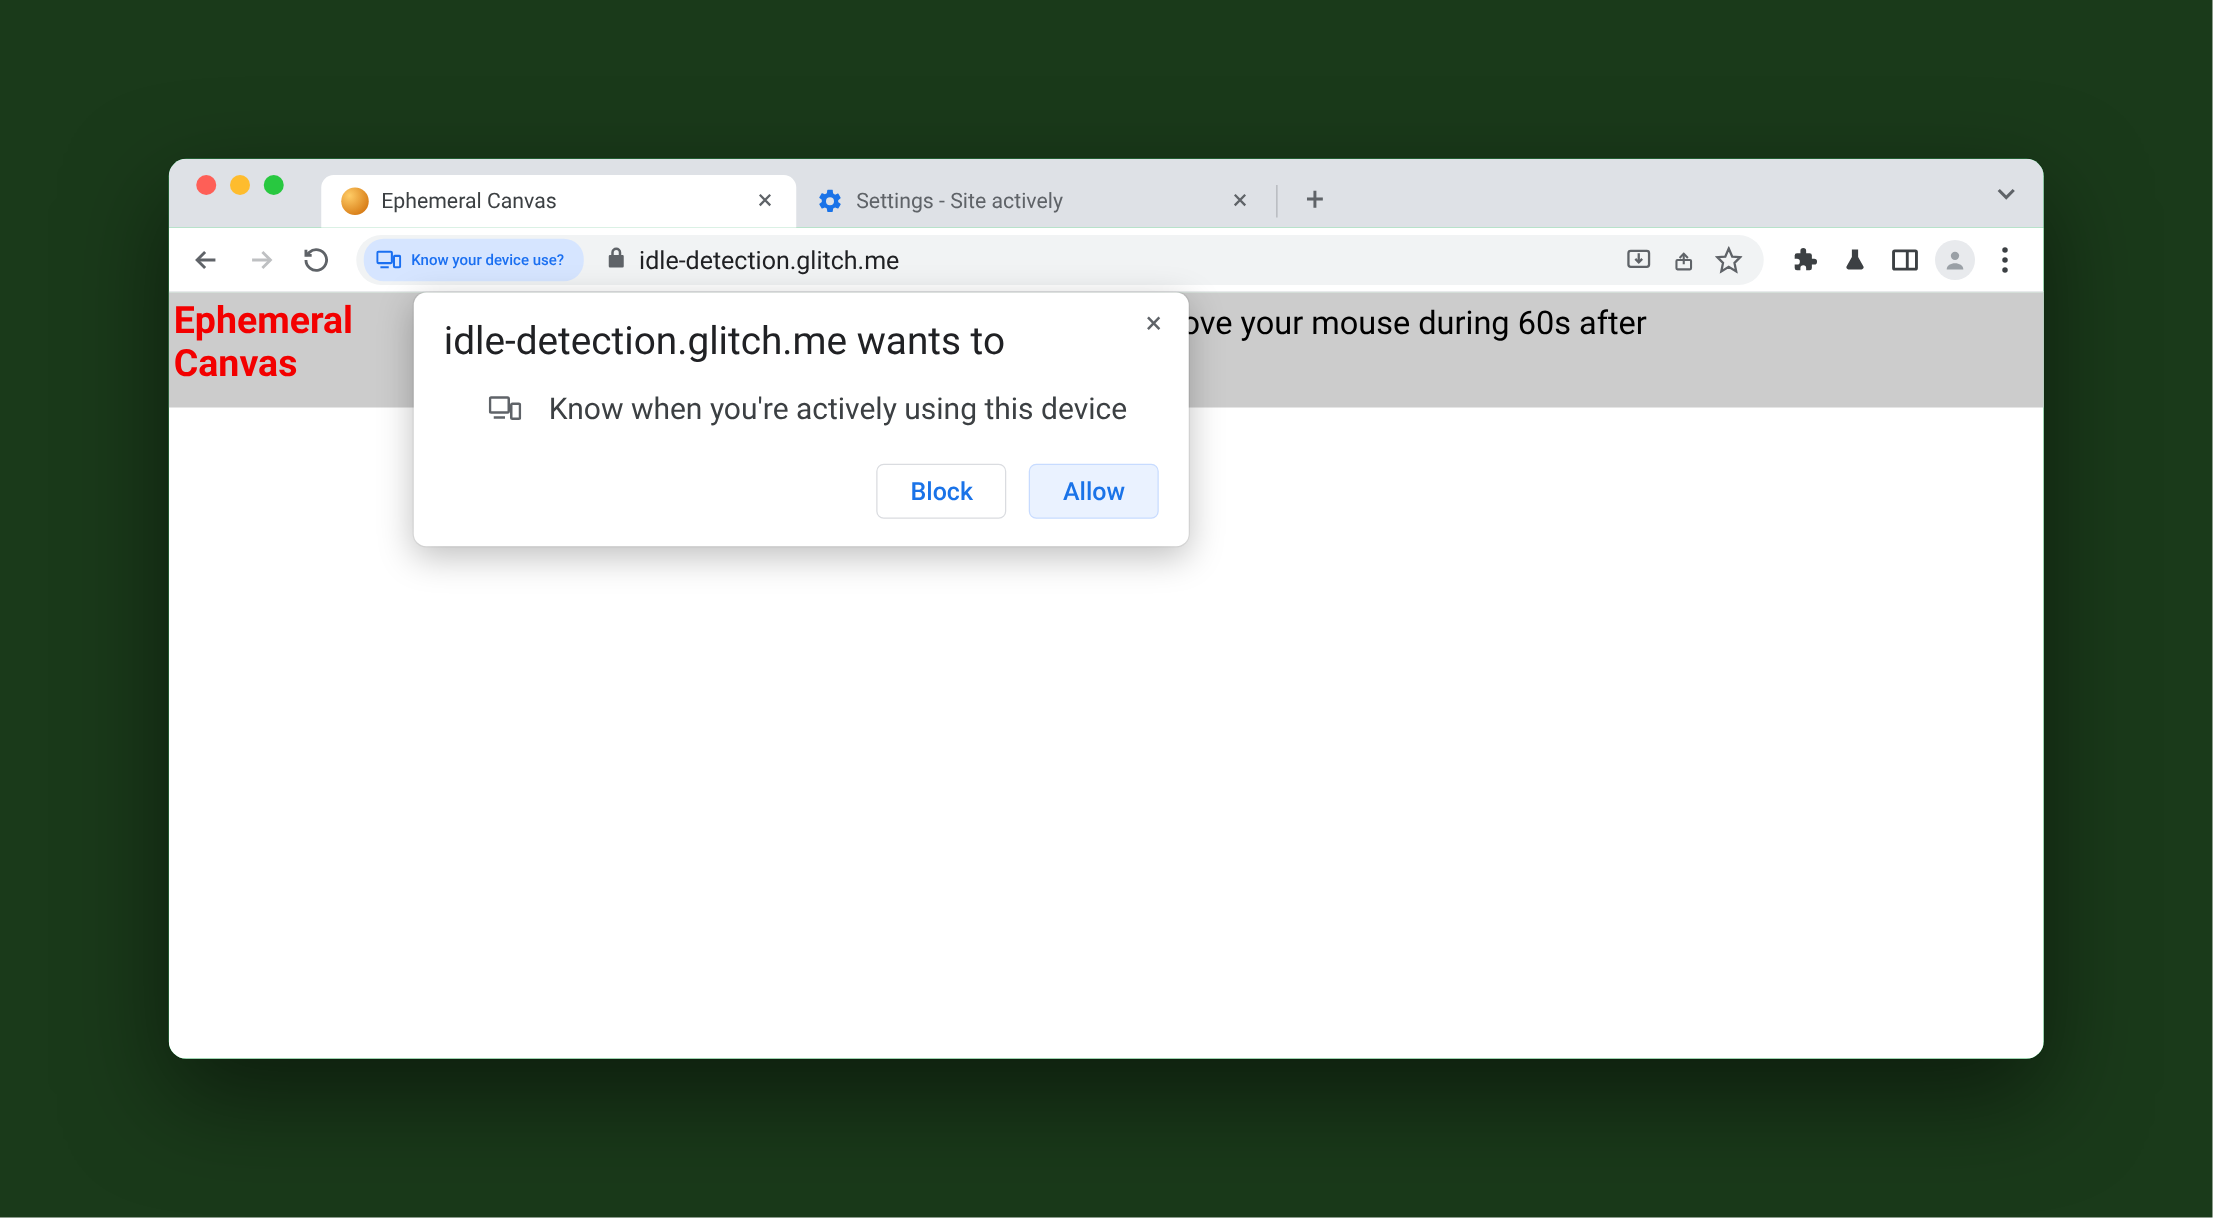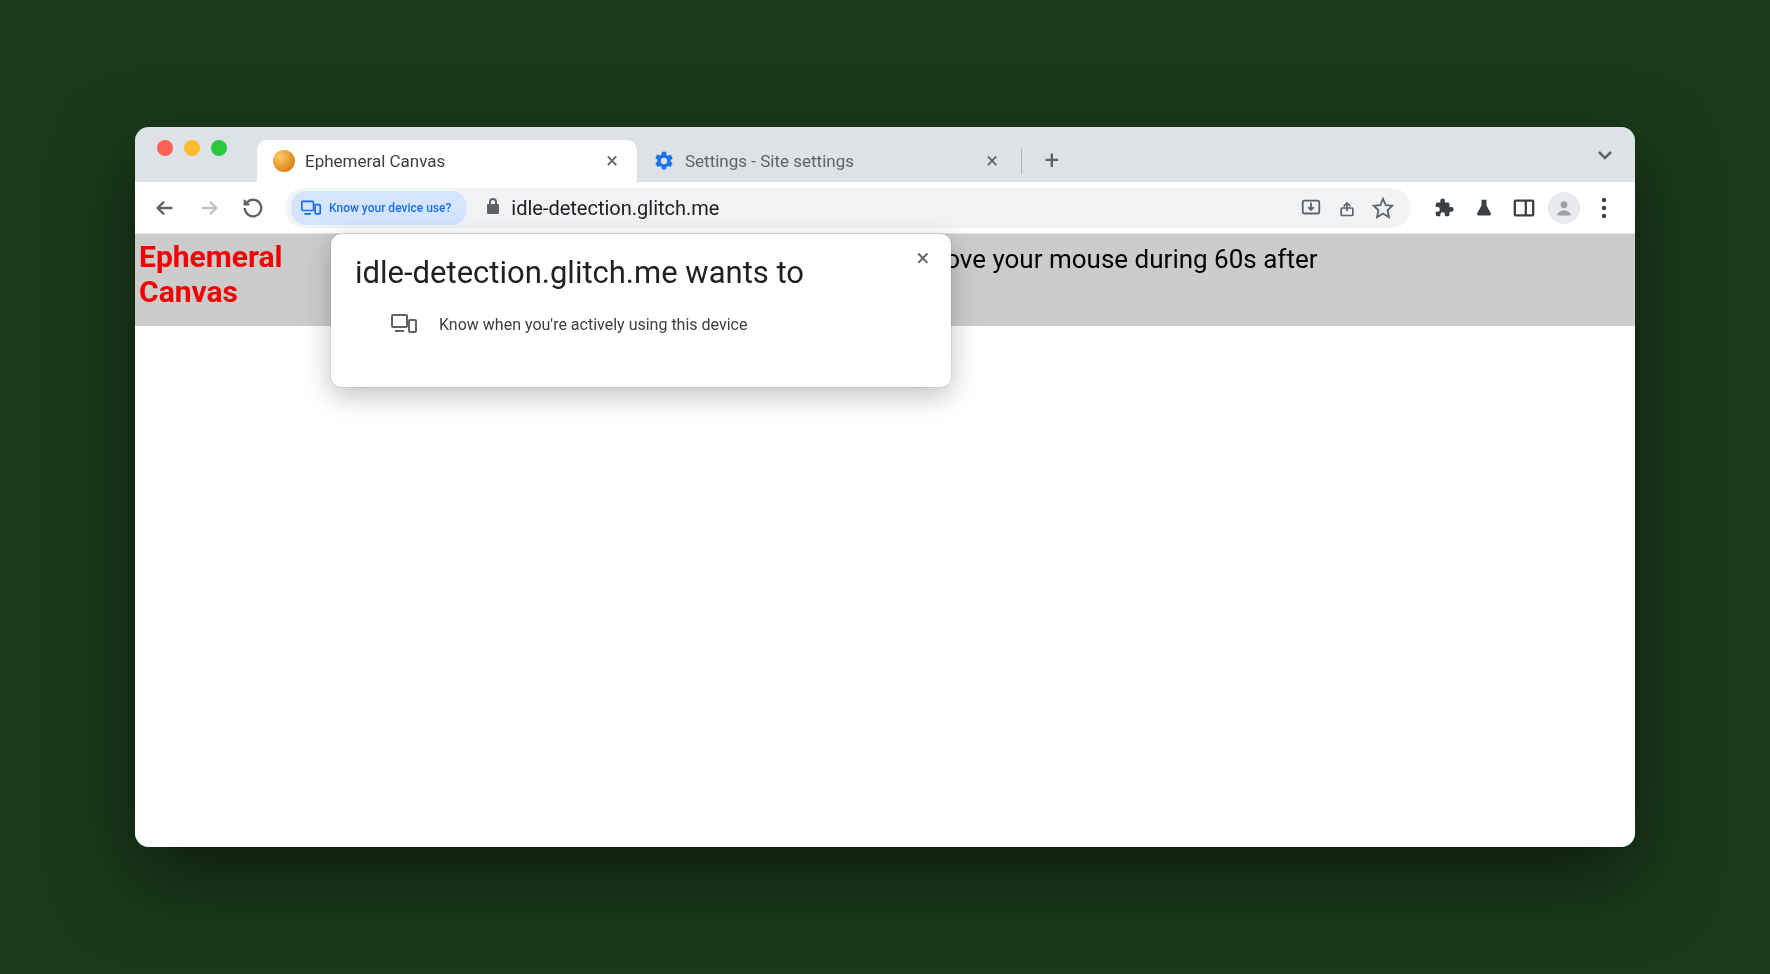--- a/index.html
+++ b/index.html
@@ -203,21 +203,21 @@
   display: flex; align-items: center; justify-content: center;
   cursor: pointer; color: #5f6368; font-size: 24px;
 }
 .dialog-title {
   font-size: 31px;
   color: #202124;
   margin-bottom: 22px;
 }
 .dialog-perm {
   display: flex; align-items: center; gap: 22px;
-  font-size: 16px; color: #3c4043;
+  font-size: 24px; color: #3c4043;
   margin-bottom: 30px;
   padding-left: 36px;
 }
 .dialog-perm svg { width: 26px; height: 22px; color:#5f6368; flex-shrink:0; }
 .dialog-buttons {
   display: flex; justify-content: flex-end; gap: 18px;
 }
 .dbtn {
   height: 44px;
   padding: 0 26px;
@@ -253,21 +253,21 @@
       <span class="tab-title">Ephemeral Canvas</span>
       <span class="tab-close">×</span>
     </div>
 
     <div class="tab">
       <span class="favicon settings">
         <svg viewBox="0 0 24 24" fill="#1a73e8">
             <path d="M19.14 12.94a7.14 7.14 0 0 0 .05-.94 7.14 7.14 0 0 0-.05-.94l2.03-1.58a.5.5 0 0 0 .12-.64l-1.92-3.32a.5.5 0 0 0-.6-.22l-2.39.96a7.03 7.03 0 0 0-1.62-.94l-.36-2.54A.5.5 0 0 0 13.9 2h-3.8a.5.5 0 0 0-.5.42l-.36 2.54c-.58.24-1.12.55-1.62.94l-2.39-.96a.5.5 0 0 0-.6.22L2.71 8.48a.5.5 0 0 0 .12.64l2.03 1.58a7.14 7.14 0 0 0-.05.94c0 .32.02.63.05.94l-2.03 1.58a.5.5 0 0 0-.12.64l1.92 3.32c.13.22.39.31.6.22l2.39-.96c.5.39 1.04.7 1.62.94l.36 2.54c.04.24.25.42.5.42h3.8c.25 0 .46-.18.5-.42l.36-2.54c.58-.24 1.12-.55 1.62-.94l2.39.96c.21.09.47 0 .6-.22l1.92-3.32a.5.5 0 0 0-.12-.64l-2.03-1.58zM12 15.5A3.5 3.5 0 1 1 12 8.5a3.5 3.5 0 0 1 0 7z"></path>
           </svg>
       </span>
-      <span class="tab-title">Settings - Site settings</span>
+      <span class="tab-title">Settings - Site actively</span>
       <span class="tab-close">×</span>
     </div>
 
     <div class="tab-sep"></div>
 
     <div class="new-tab">+</div>
 
     <div class="tab-strip-right">
       <div class="chevron-down">
         <svg viewBox="0 0 24 24" fill="none" stroke="currentColor" stroke-width="2.5">
@@ -380,16 +380,24 @@
       <div class="dialog-close">×</div>
       <div class="dialog-title">idle-detection.glitch.me wants to</div>
       <div class="dialog-perm">
         <svg viewBox="0 0 26 20" fill="none" stroke="currentColor" stroke-width="2">
             <rect x="1" y="1" width="15" height="12" rx="1"></rect>
             <line x1="4" y1="17" x2="13" y2="17"></line>
             <rect x="18" y="6" width="7" height="12" rx="1"></rect>
           </svg>
         <span>Know when you're actively using this device</span>
       </div>
+      <div class="dialog-buttons">
+        <div class="dbtn">
+            <span>Block</span>
+          </div>
+        <div class="dbtn primary">
+            <span>Allow</span>
+          </div>
+      </div>
     </div>
   </div>
 
 </div>
 
 </body></html>

